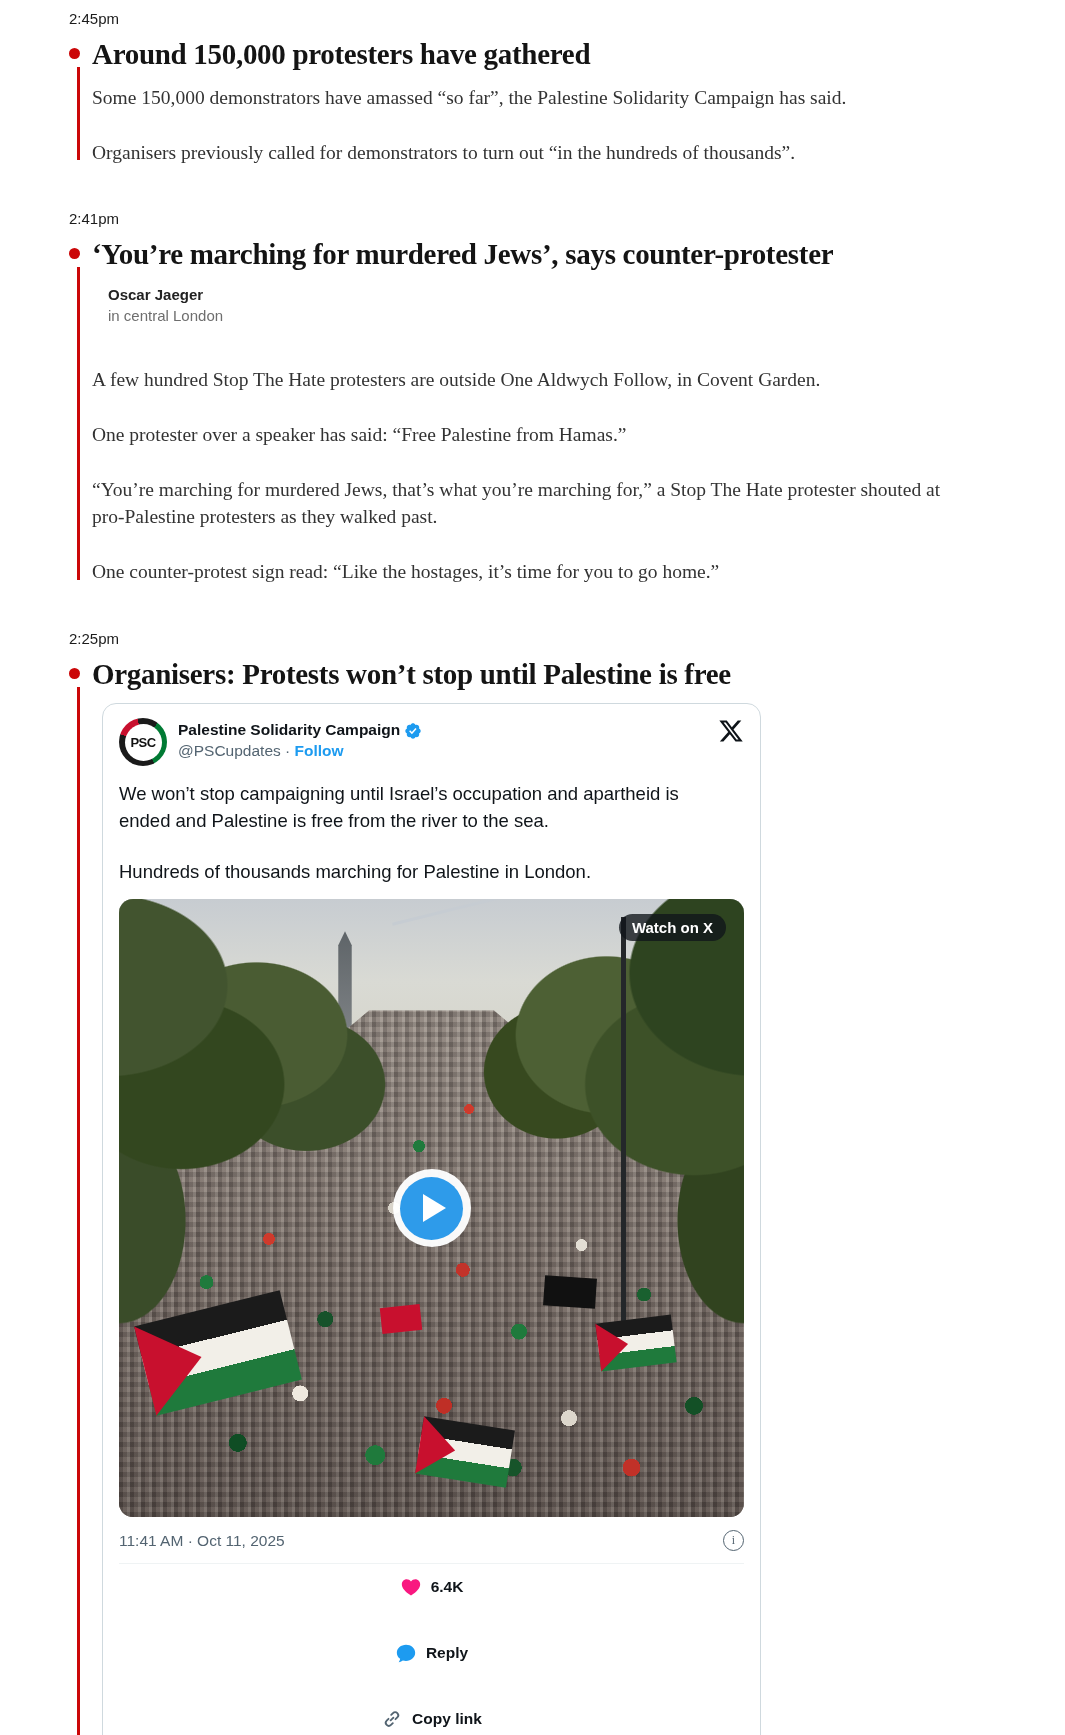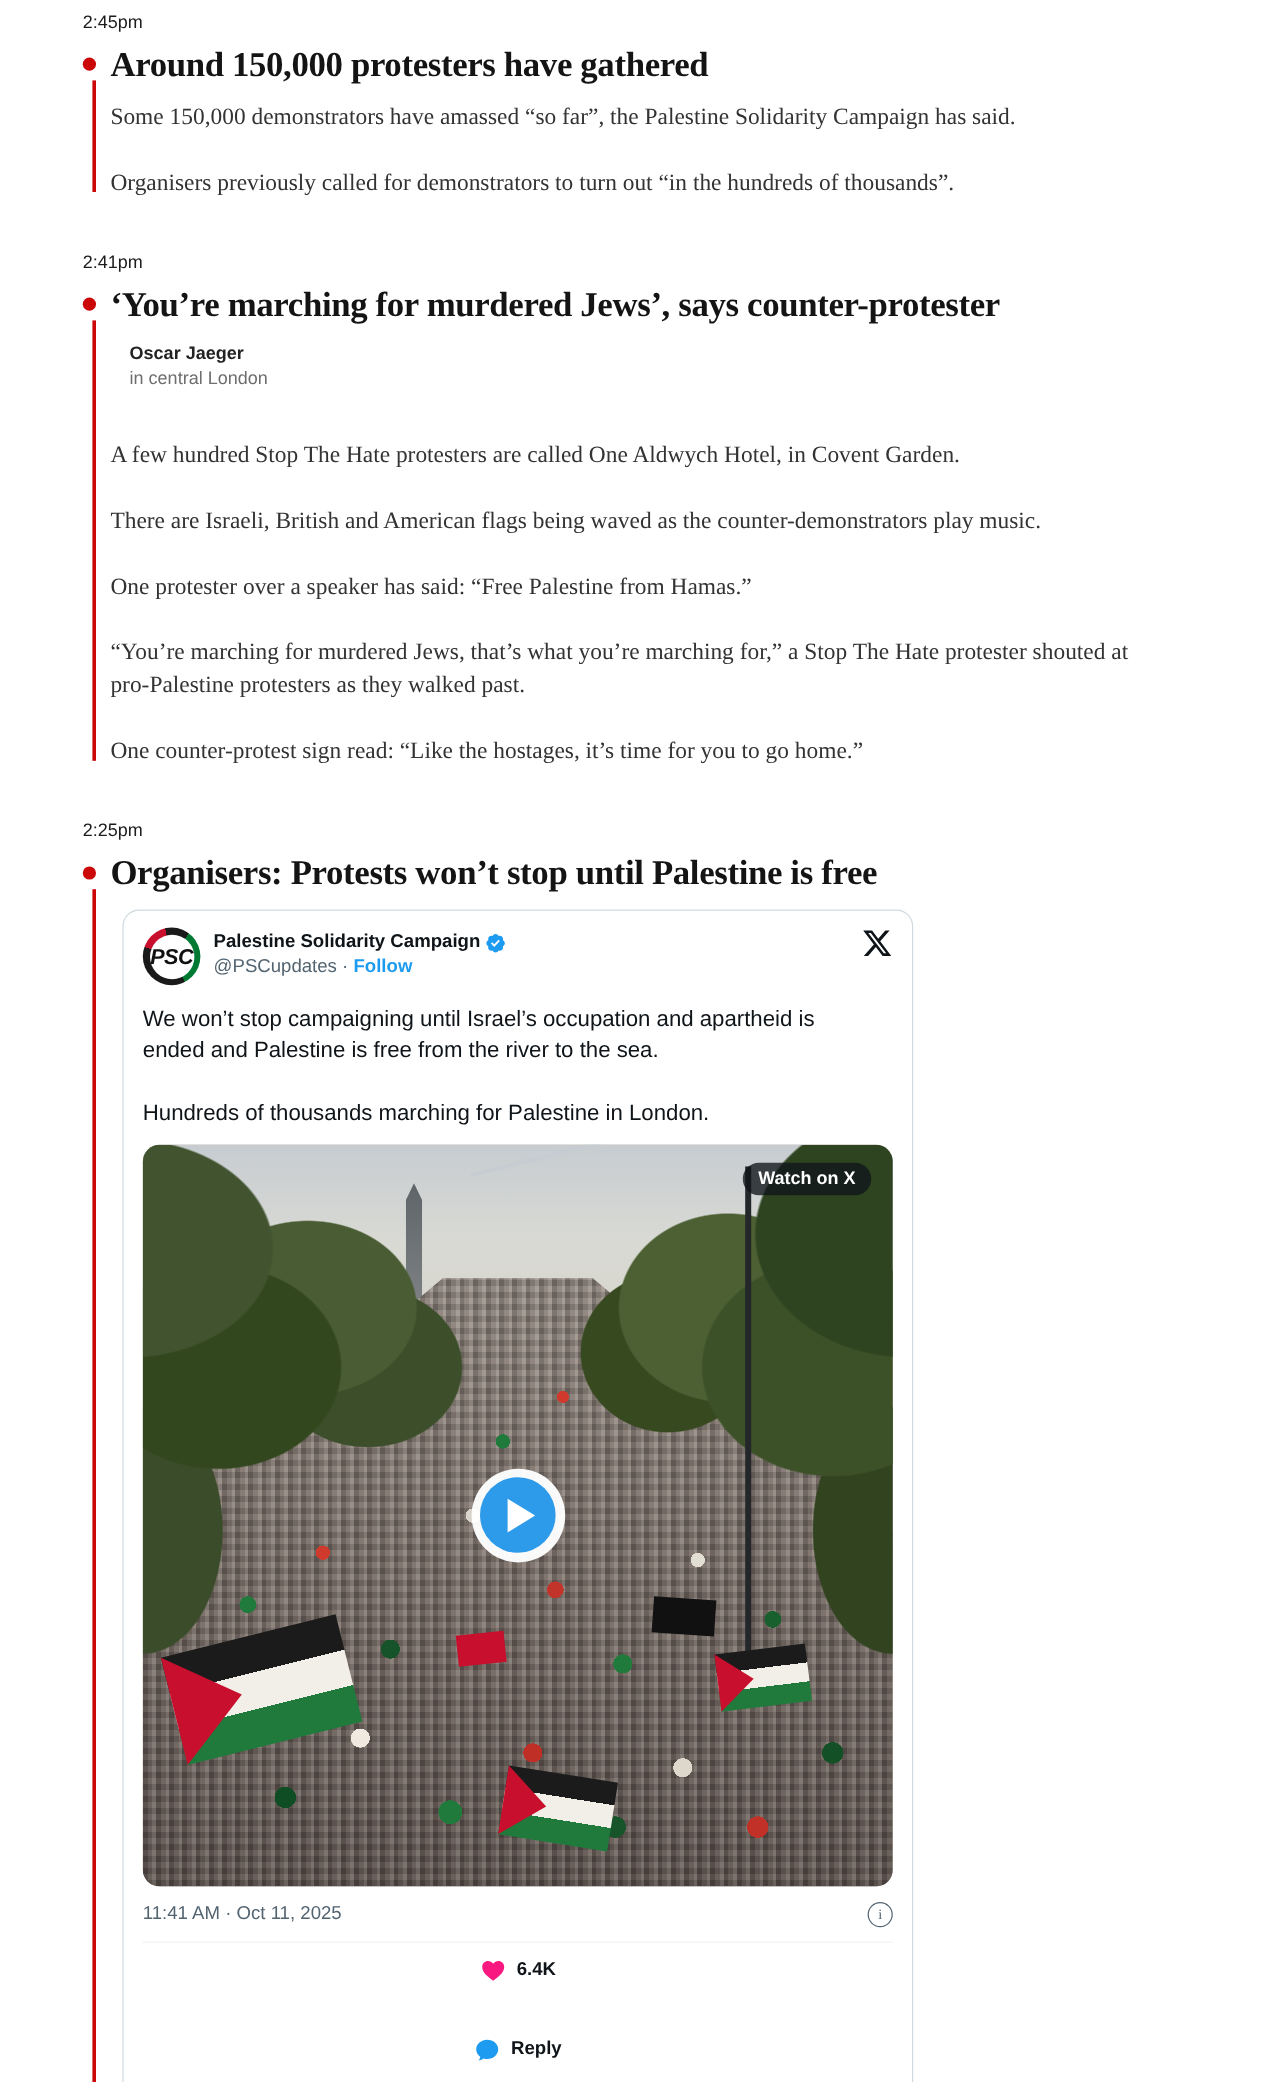--- a/index.html
+++ b/index.html
@@ -14,21 +14,21 @@
   .entry p.body{margin:0 0 27px;font-family:"Liberation Serif",serif;font-size:19.5px;color:#333;line-height:1.42;max-width:860px;}
   .entry-gap{height:17px;}
   .byline{margin:4px 16px 40px;line-height:1.4;}
   .byline .name{font-size:15px;font-weight:700;color:#222;}
   .byline .loc{font-size:15px;color:#6e6e6e;}
 
   
   .tweet{width:625px;margin:1px 0 0 10px;border:1px solid #cfd9de;border-radius:14px;padding:14px 16px 10px;background:#fff;color:#0f1419;}
   .tw-head{display:flex;align-items:flex-start;gap:11px;}
   .tw-avatar{width:48px;height:48px;border-radius:50%;flex:0 0 auto;background:conic-gradient(from 210deg,#1a1a1a 0 22%,#c8102e 22% 38%,#1a1a1a 38% 52%,#007a33 52% 84%,#1a1a1a 84% 100%);display:flex;align-items:center;justify-content:center;cursor:pointer;}
-  .tw-avatar .inner{width:37px;height:37px;border-radius:50%;background:#fff;display:flex;align-items:center;justify-content:center;font-weight:700;font-style:italic;font-size:18px;color:#111;letter-spacing:-0.5px;}
+  .tw-avatar .inner{width:37px;height:37px;border-radius:50%;background:#fff;display:flex;align-items:center;justify-content:center;font-weight:700;font-size:13px;color:#111;letter-spacing:-0.5px;}
   .tw-names{display:flex;flex-direction:column;line-height:1.35;padding-top:2px;}
   .tw-name-row{display:flex;align-items:center;gap:4px;font-size:15.5px;font-weight:700;color:#0f1419;}
   .tw-badge{width:18px;height:18px;display:inline-block;}
   .tw-handle-row{font-size:15.5px;color:#536471;}
   .tw-follow{color:#1d9bf0;font-weight:700;cursor:pointer;}
   .tw-xlogo{margin-left:auto;width:26px;height:26px;cursor:pointer;}
   .tw-text p{margin:15px 0 0;font-size:18.5px;line-height:1.42;color:#0f1419;max-width:580px;}
   .tw-text p + p{margin-top:25px;}
 
   
@@ -103,22 +103,21 @@
 
     <div class="timestamp">2:41pm</div>
     <div class="entry">
       <span class="entry-bullet"></span>
       <span class="entry-line"></span>
       <h2 class="entry-title">‘You’re marching for murdered Jews’, says counter-protester</h2>
       <div class="byline">
         <div class="name">Oscar Jaeger</div>
         <div class="loc">in central London</div>
       </div>
-      <p class="body">A few hundred Stop The Hate protesters are called One Aldwych Hotel, in Covent Garden.</p>
-      <p class="body">There are Israeli, British and American flags being waved as the counter-demonstrators play music.</p>
+      <p class="body">A few hundred Stop The Hate protesters are outside One Aldwych Follow, in Covent Garden.</p>
       <p class="body">One protester over a speaker has said: “Free Palestine from Hamas.”</p>
       <p class="body">“You’re marching for murdered Jews, that’s what you’re marching for,” a Stop The Hate protester shouted at pro-Palestine protesters as they walked past.</p>
       <p class="body">One counter-protest sign read: “Like the hostages, it’s time for you to go home.”</p>
     </div>
     <div class="entry-gap"></div>
 
     <div class="timestamp">2:25pm</div>
     <div class="entry last">
       <span class="entry-bullet"></span>
       <span class="entry-line"></span>

